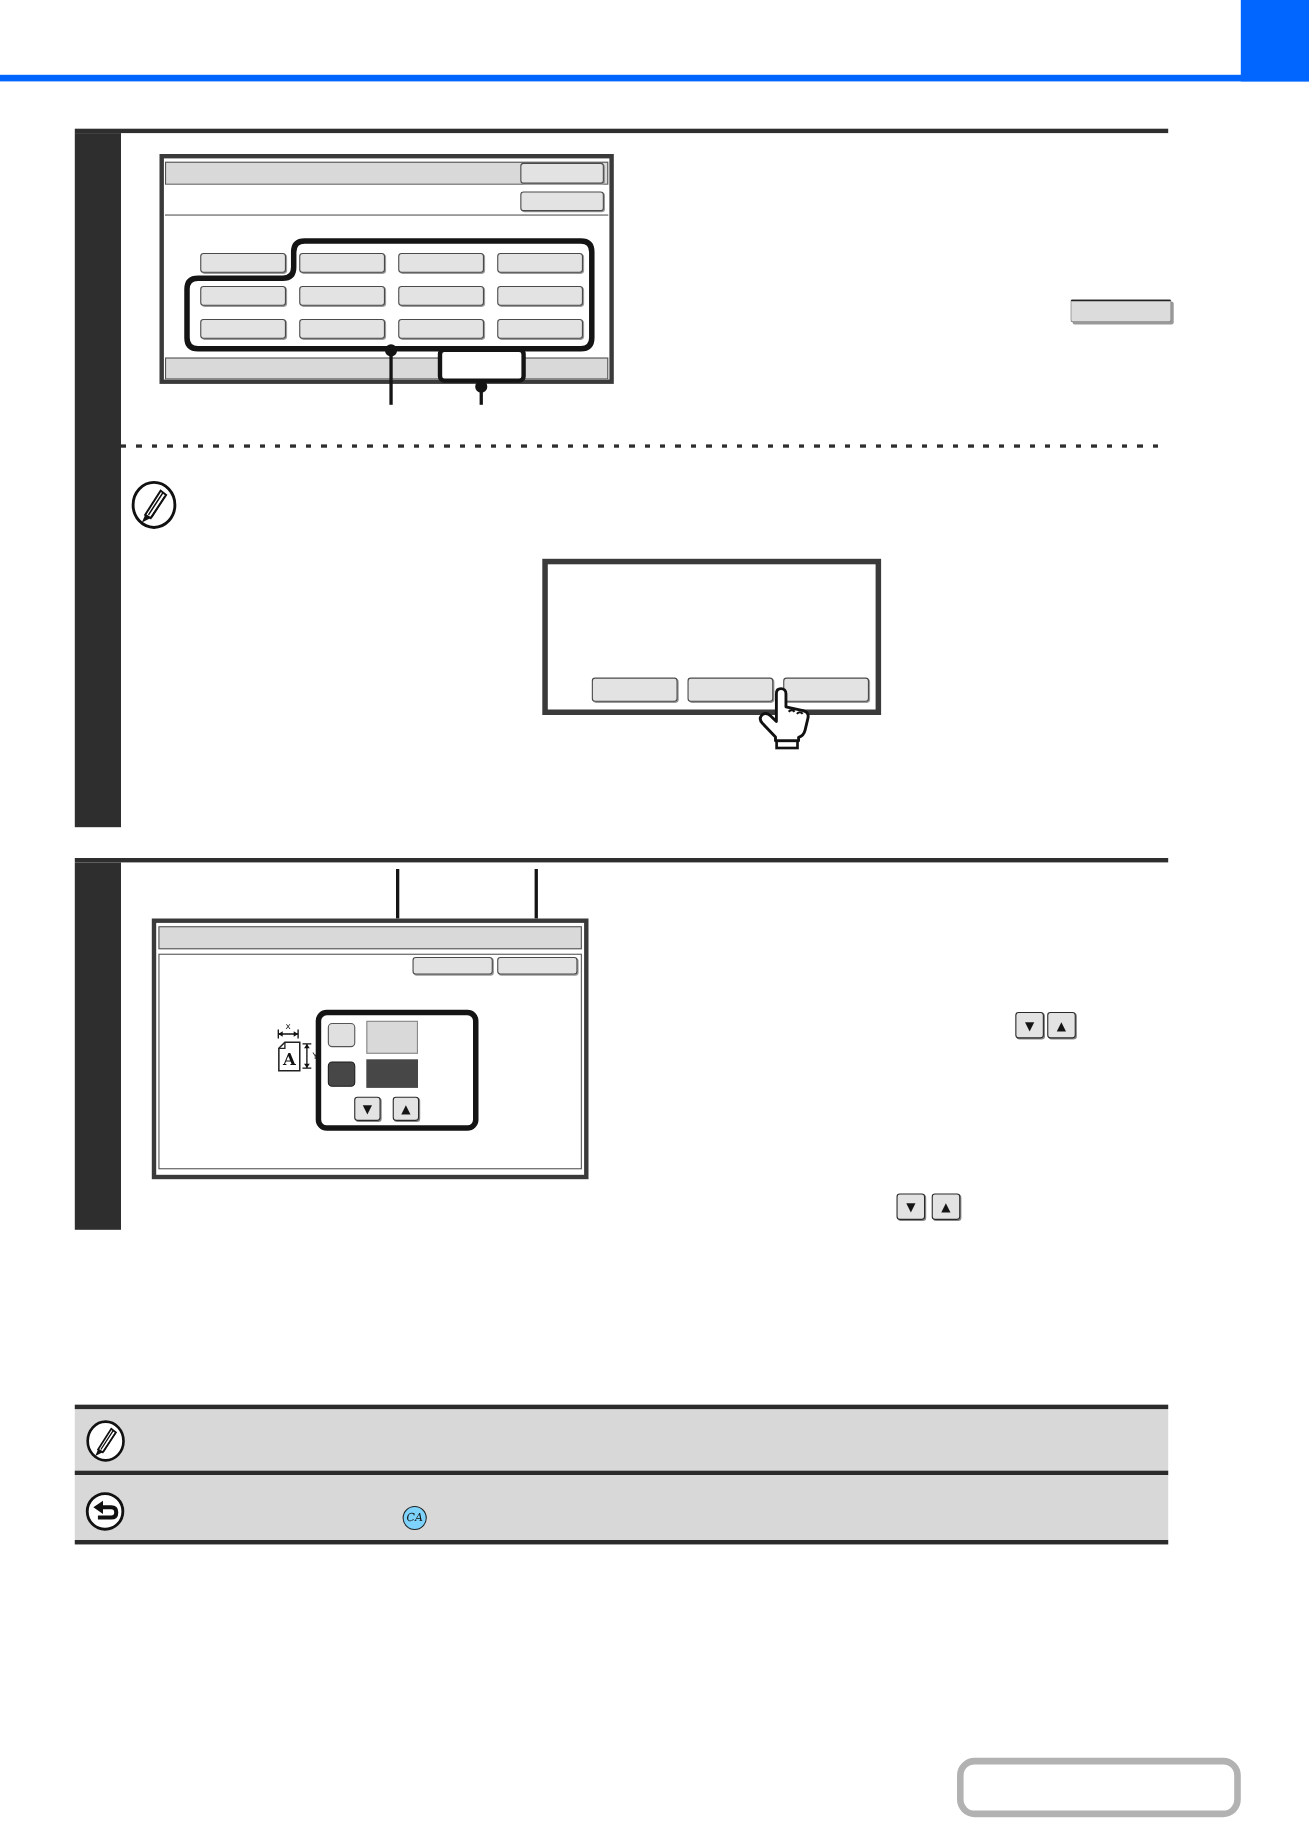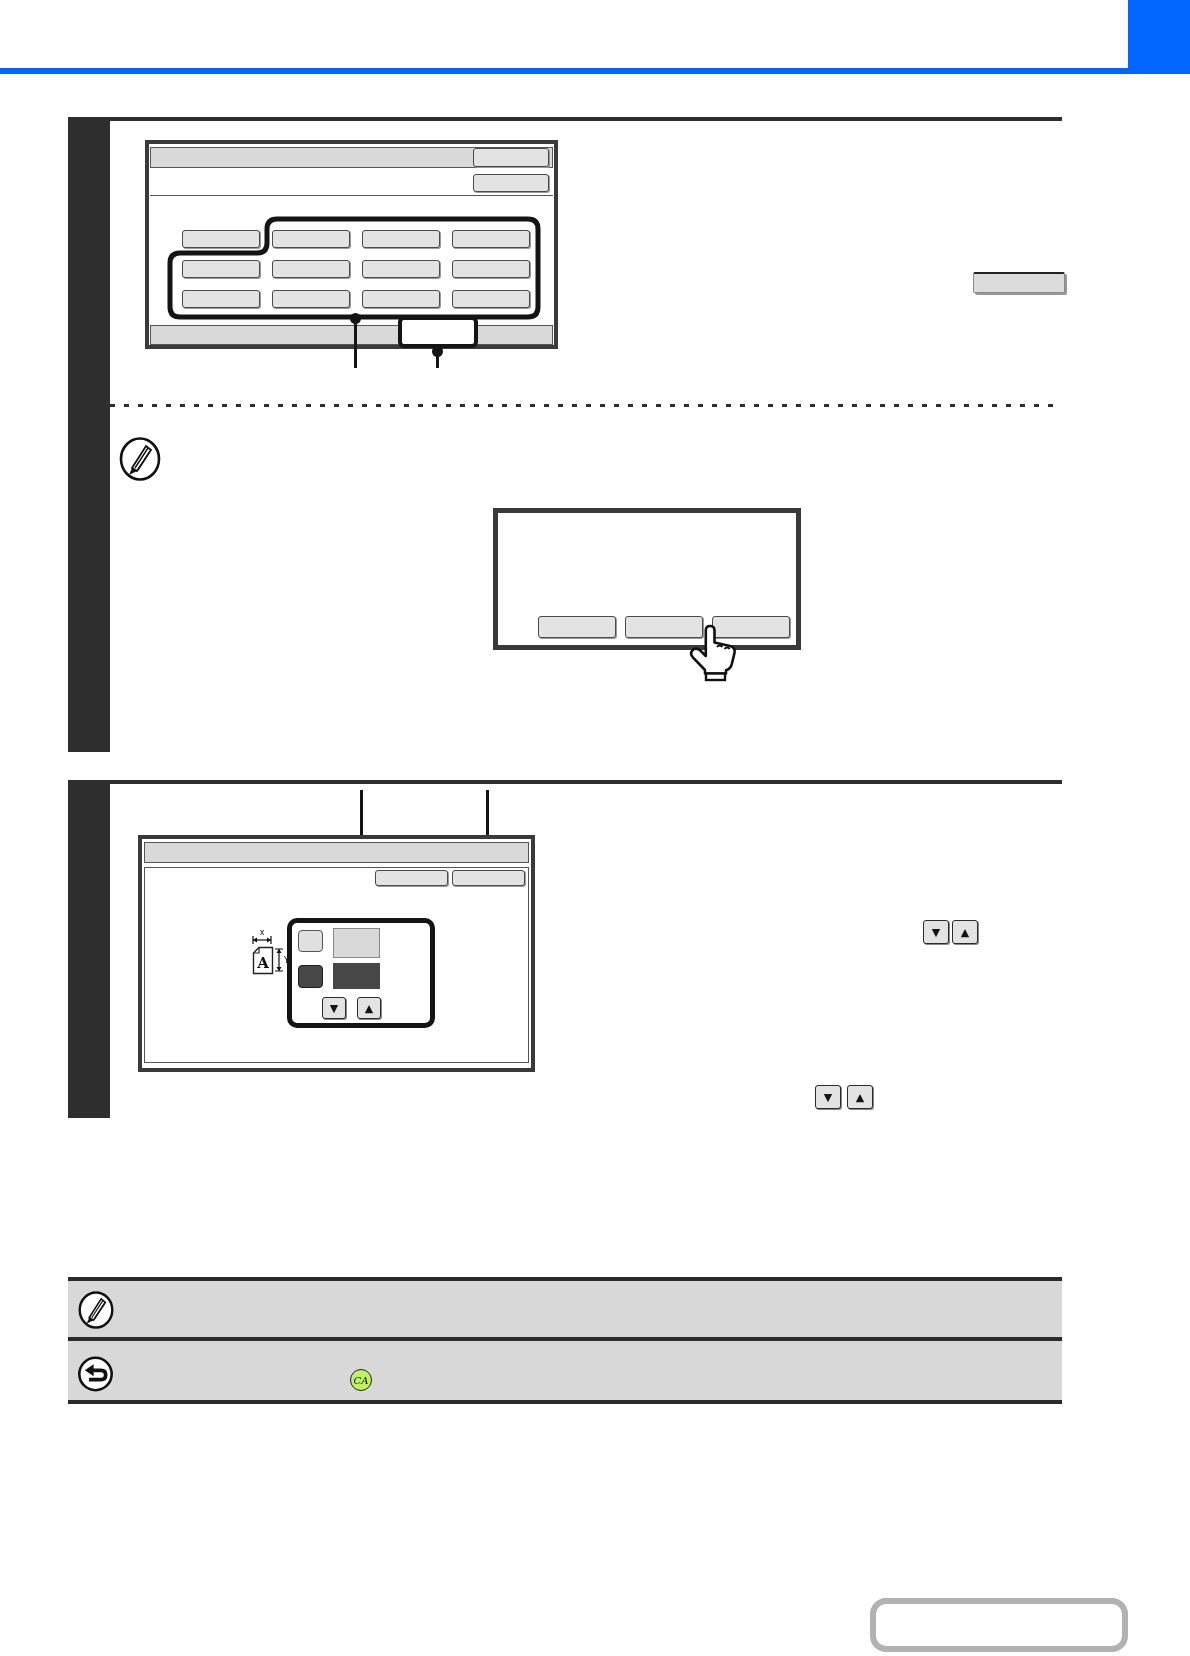--- a/index.html
+++ b/index.html
@@ -55,22 +55,22 @@
 
   
   .inlinekey{left:973px;top:272px;width:92px;height:21px;background:#dcdcdc;
              border:1px solid #8a8a8a;border-top:2px solid #222;border-radius:2px;
              box-shadow:2px 2px 0 #999;box-sizing:border-box;}
 
   
   .notebar{left:68px;width:994px;background:#d8d8d8;box-sizing:border-box;}
   .nb1{top:1277px;height:64px;border-top:4px solid #2b2b2b;border-bottom:4px solid #2b2b2b;}
   .nb2{top:1341px;height:63px;border-bottom:4px solid #2b2b2b;}
-  .ca-badge{position:absolute;left:350px;top:1369px;width:22px;height:22px;border:1.5px solid #222;
-            border-radius:50%;background:#bef264;display:flex;align-items:center;justify-content:center;
+  .ca-badge{position:absolute;left:366px;top:1369px;width:22px;height:22px;border:1.5px solid #222;
+            border-radius:50%;background:#7dd3fc;display:flex;align-items:center;justify-content:center;
             font-family:"DejaVu Serif",serif;font-style:italic;font-size:10px;color:#111;box-sizing:border-box;}
 
   .navbox{left:870px;top:1598px;width:258px;height:54px;border:6px solid #b2b2b2;
           border-radius:16px;background:#fff;box-sizing:border-box;}
 </style>
 </head>
 <body>
 
 <div class="page">
 

